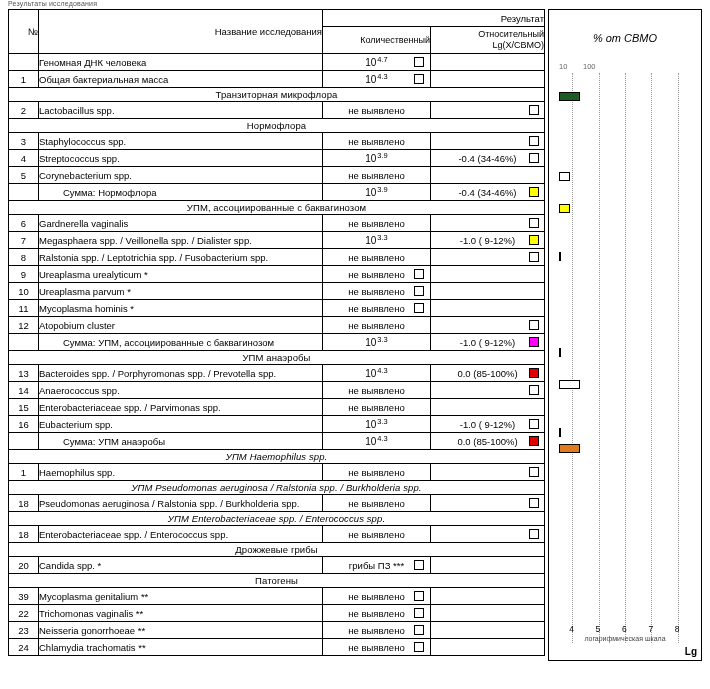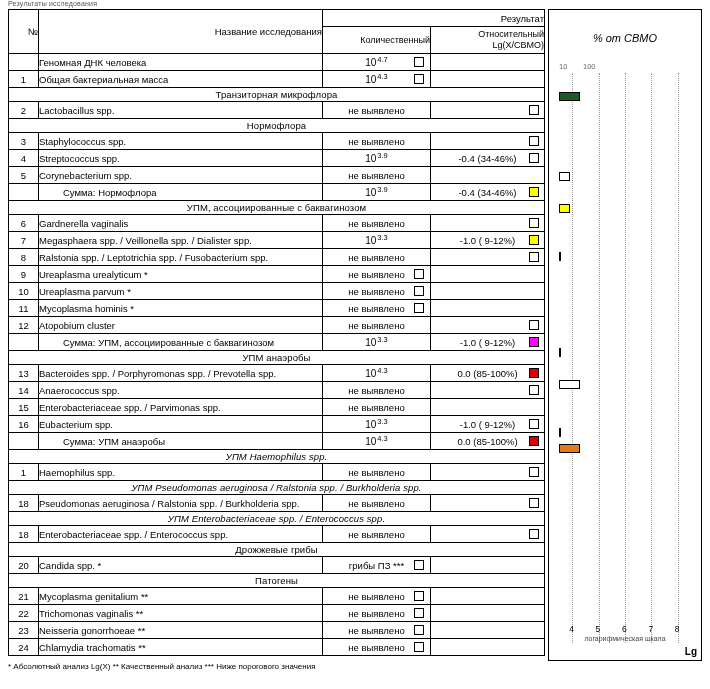--- a/index.html
+++ b/index.html
@@ -377,21 +377,21 @@
         <tr>
           <td class="num">20</td>
           <td class="nm">Candida spp. *</td>
           <td class="val"><span>грибы ПЗ ***</span><span class="cbx"></span></td>
           <td class="val"><span></span></td>
         </tr>
         <tr>
           <td class="sec" colspan="4">Патогены</td>
         </tr>
         <tr>
-          <td class="num">21</td>
+          <td class="num">39</td>
           <td class="nm">Mycoplasma genitalium **</td>
           <td class="val"><span>не выявлено</span><span class="cbx"></span></td>
           <td class="val"><span></span></td>
         </tr>
         <tr>
           <td class="num">22</td>
           <td class="nm">Trichomonas vaginalis **</td>
           <td class="val"><span>не выявлено</span><span class="cbx"></span></td>
           <td class="val"><span></span></td>
         </tr>
@@ -435,14 +435,13 @@
           <span style="left:46.6px">5</span>
           <span style="left:73px">6</span>
           <span style="left:99.39999999999999px">7</span>
           <span style="left:125.80000000000001px">8</span>
         </div>
       <div class="cap">логарифмическая шкала</div>
     </div>
     <div class="lg">Lg</div>
   </div>
 
-  <div class="footnote">*  Абсолютный анализ Lg(X)    **  Качественный анализ    ***  Ниже порогового значения</div>
 </div>
 
 </body></html>

